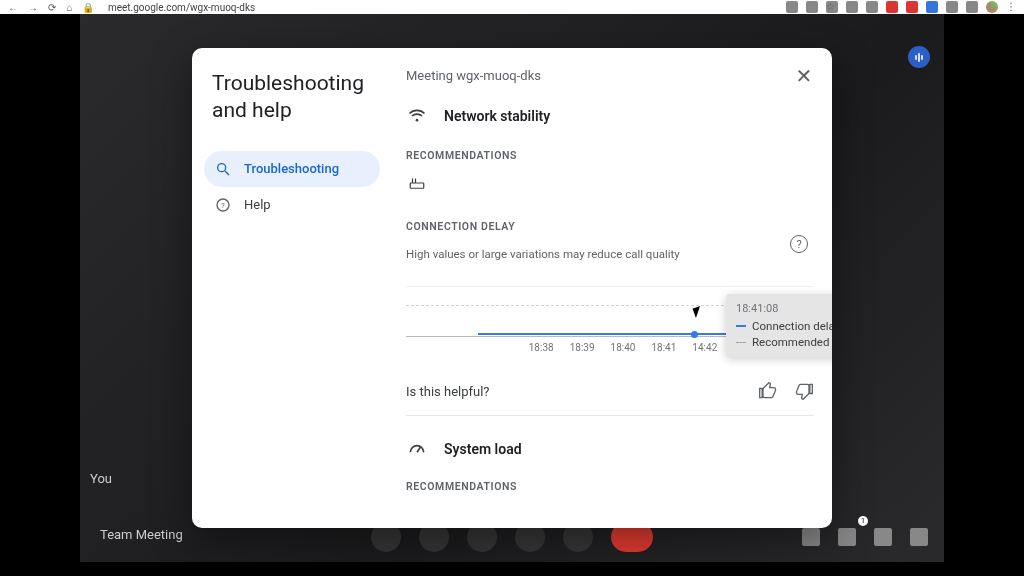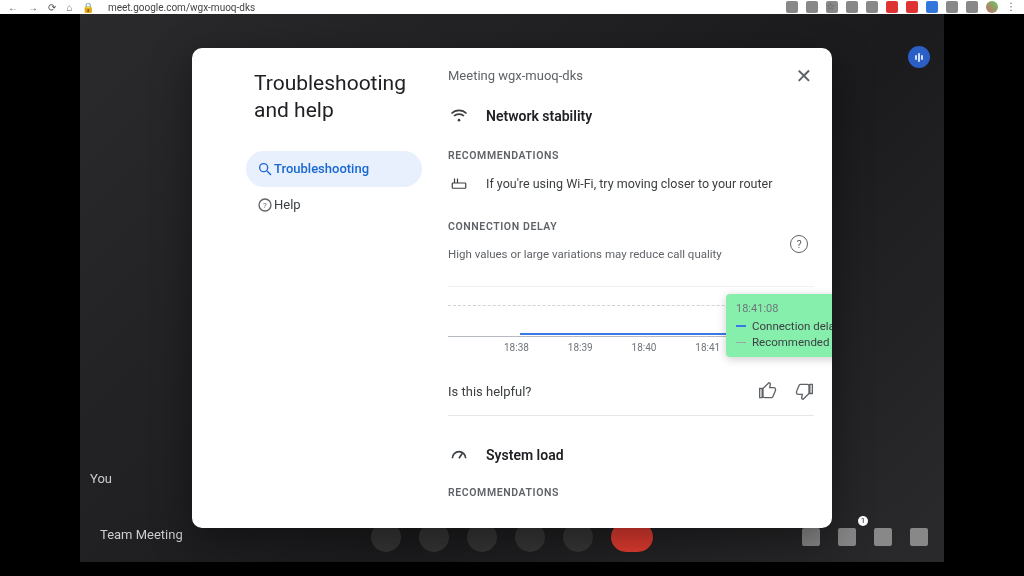--- a/index.html
+++ b/index.html
@@ -29,23 +29,23 @@
   
   .meet-bottom { position: absolute; left: 0; right: 0; bottom: 8px; height: 34px; display: flex; align-items: center; justify-content: center; gap: 18px; }
   .mb-btn { width: 30px; height: 30px; border-radius: 50%; background: rgba(60,60,60,.8); }
   .mb-btn.end { background: #e23b30; width: 42px; border-radius: 16px; }
   .mb-right { position: absolute; right: 16px; display: flex; gap: 18px; }
   .mb-right .ic { width: 18px; height: 18px; background: rgba(200,200,200,.6); border-radius: 2px; }
   .badge { position: absolute; right: 76px; bottom: 36px; width: 10px; height: 10px; border-radius: 50%; background:#fff; font-size:7px; text-align:center; line-height:10px; color:#000;}
 
   
   .dialog { position: absolute; left: 112px; top: 34px; width: 640px; height: 480px; background: #fff; border-radius: 10px; box-shadow: 0 12px 40px rgba(0,0,0,.4); display: flex; overflow: hidden; }
-  .dialog-left { width: 196px; padding: 22px 12px 12px 20px; margin-left: 42px; }
+  .dialog-left { width: 196px; padding: 22px 12px 12px 20px; }
   .dialog-title { font-size: 21px; color: #202124; font-weight: 400; line-height: 1.3; margin-bottom: 26px; }
-  .nav-item { display: flex; align-items: center; gap: 0; height: 36px; border-radius: 18px; padding: 0 12px 0 10px; font-size: 13px; color: #3c4043; cursor: pointer; margin-left:-8px; margin-right:-4px;}
+  .nav-item { display: flex; align-items: center; gap: 12px; height: 36px; border-radius: 18px; padding: 0 12px 0 10px; font-size: 13px; color: #3c4043; cursor: pointer; margin-left:-8px; margin-right:-4px;}
   .nav-item.active { background: #e8f0fe; color: #1967d2; font-weight: 500; }
   .nav-item .nv-ic { width: 18px; height: 18px; display:flex;align-items:center;justify-content:center; font-size:14px; }
 
   .dialog-right { flex: 1; padding: 20px 18px 0 18px; position: relative; overflow: hidden; }
   .meeting-id { font-size: 13px; color: #5f6368; }
   .close-btn { position: absolute; right: 14px; top: 14px; width: 28px; height: 28px; color: #5f6368; font-size: 20px; display: flex; align-items:center; justify-content:center; cursor:pointer; border-radius:50%; }
 
   .section-row { display:flex; align-items:center; gap: 16px; margin-top: 22px; }
   .sec-ic { width: 22px; height: 22px; display:flex;align-items:center;justify-content:center;font-size:16px;color:#3c4043; }
   .sec-title { font-size: 14px; font-weight: 600; color: #202124; }
@@ -60,25 +60,25 @@
 
   
   .chart-wrap { position: relative; margin-top: 12px; height: 80px; }
   .chart { position:absolute; left:0; right:0; top:0; bottom:16px; }
   .grid-line { position:absolute; left:0; right:0; border-top:1px solid #eef0f2; }
   .grid-line.dashed { border-top:1px dashed #d0d3d7; }
   .baseline { position:absolute; left:0; right:0; bottom:0; border-top:1.5px solid #b6bbc2;}
   .data-line { position:absolute; left:72px; right:12px; bottom:2px; border-top:2px solid #3b78e7;}
   .data-dot { position:absolute; width:7px;height:7px;border-radius:50%;background:#3b78e7; bottom:-1px; left: 285px;}
   .y0 { position:absolute; right: -2px; bottom: 10px; font-size:10px;color:#70757a; transform: translateX(28px);}
-  .xticks { position:absolute; left:0; right:0; bottom:0; display:flex; justify-content: space-between; padding: 0 30px 0 56px; font-size:10px;color:#70757a;}
+  .xticks { position:absolute; left:0; right:0; bottom:0; display:flex; justify-content: center; padding: 0 30px 0 56px; font-size:10px;color:#70757a;gap:16px;}
   .cursor { position:absolute; left:288px; bottom:18px; width:8px;height:12px; }
   .cursor::before{content:"";position:absolute;left:0;top:0;border-left:8px solid #000;border-top:0;border-bottom:10px solid transparent;border-right:0;transform:rotate(-20deg);}
 
-  .tooltip { position:absolute; right: -94px; top: 246px; width: 200px; background:#86efac; border-radius:4px; box-shadow: 0 2px 10px rgba(0,0,0,.2); padding: 8px 10px; font-size: 11.5px; color:#3c4043; z-index: 30; }
+  .tooltip { position:absolute; right: -94px; top: 246px; width: 200px; background:#e5e5e5; border-radius:4px; box-shadow: 0 2px 10px rgba(0,0,0,.2); padding: 8px 10px; font-size: 11.5px; color:#3c4043; z-index: 30; }
   .tt-time { color:#70757a; font-size: 11px; margin-bottom: 4px; }
   .tt-row { display:flex; align-items:center; gap:6px; margin-top:2px; }
   .tt-row .sw { width:10px; height:2px; background:#3b78e7;}
   .tt-row .sw.dash { background: none; border-top:1px dashed #9aa0a6; height:0;}
   .tt-row .lab { flex:1; font-size:11.5px;}
 
   .feedback { display:flex; align-items:center; margin-top: 28px; font-size: 13px; color:#3c4043; }
   .feedback .thumbs { margin-left:auto; display:flex; gap: 16px; font-size:18px; color:#5f6368;}
   .hr { border-top:1px solid #e4e6e9; margin-top: 14px; }
 
@@ -179,21 +179,20 @@
 
       <div class="mini-header">RECOMMENDATIONS</div>
       <div class="rec-row">
         <span class="rec-ic">
           <svg width="18" height="18" viewBox="0 0 24 24">
               <rect x="3" y="12" width="18" height="7" rx="1" fill="none" stroke="#3c4043" stroke-width="1.6"></rect>
               <line x1="6" y1="12" x2="6" y2="6" stroke="#3c4043" stroke-width="1.6"></line>
               <line x1="10" y1="12" x2="10" y2="6" stroke="#3c4043" stroke-width="1.6"></line>
             </svg>
         </span>
-        <span>If you're using Wi-Fi, try moving closer to your router</span>
       </div>
 
       <div class="mini-header conn-header">CONNECTION DELAY</div>
       <div class="conn-sub">High values or large variations may reduce call quality</div>
       <div class="help-ic">?</div>
 
       <div class="chart-wrap">
         <div class="chart">
           <div class="grid-line" style="top:20%"></div>
           <div class="grid-line dashed" style="top:50%"></div>
@@ -236,21 +235,21 @@
           </span>
           <span>
             <svg width="20" height="20" viewBox="0 0 24 24">
                 <path d="M22 4h-3v11h3V4zM3 14c0 1.1.9 2 2 2h5l-.8 4.3c0 .4.1.8.4 1.1L11 22l6.4-6.4c.4-.4.6-.9.6-1.4V6c0-1.1-.9-2-2-2H8c-.8 0-1.5.5-1.8 1.2L3.3 12c-.2.3-.3.7-.3 1v1z" fill="none" stroke="#5f6368" stroke-width="1.6"></path>
               </svg>
           </span>
         </div>
       </div>
       <div class="hr"></div>
 
-      <div class="section-row" style="margin-top:28px">
+      <div class="section-row" style="margin-top:22px">
         <span class="sec-ic">
           <svg width="20" height="20" viewBox="0 0 24 24">
               <path d="M4 16 A8 8 0 0 1 20 16" fill="none" stroke="#3c4043" stroke-width="2"></path>
               <line x1="12" y1="16" x2="16" y2="10" stroke="#3c4043" stroke-width="2"></line>
             </svg>
         </span>
         <span class="sec-title">System load</span>
       </div>
 
       <div class="mini-header" style="margin-top:20px">RECOMMENDATIONS</div>

